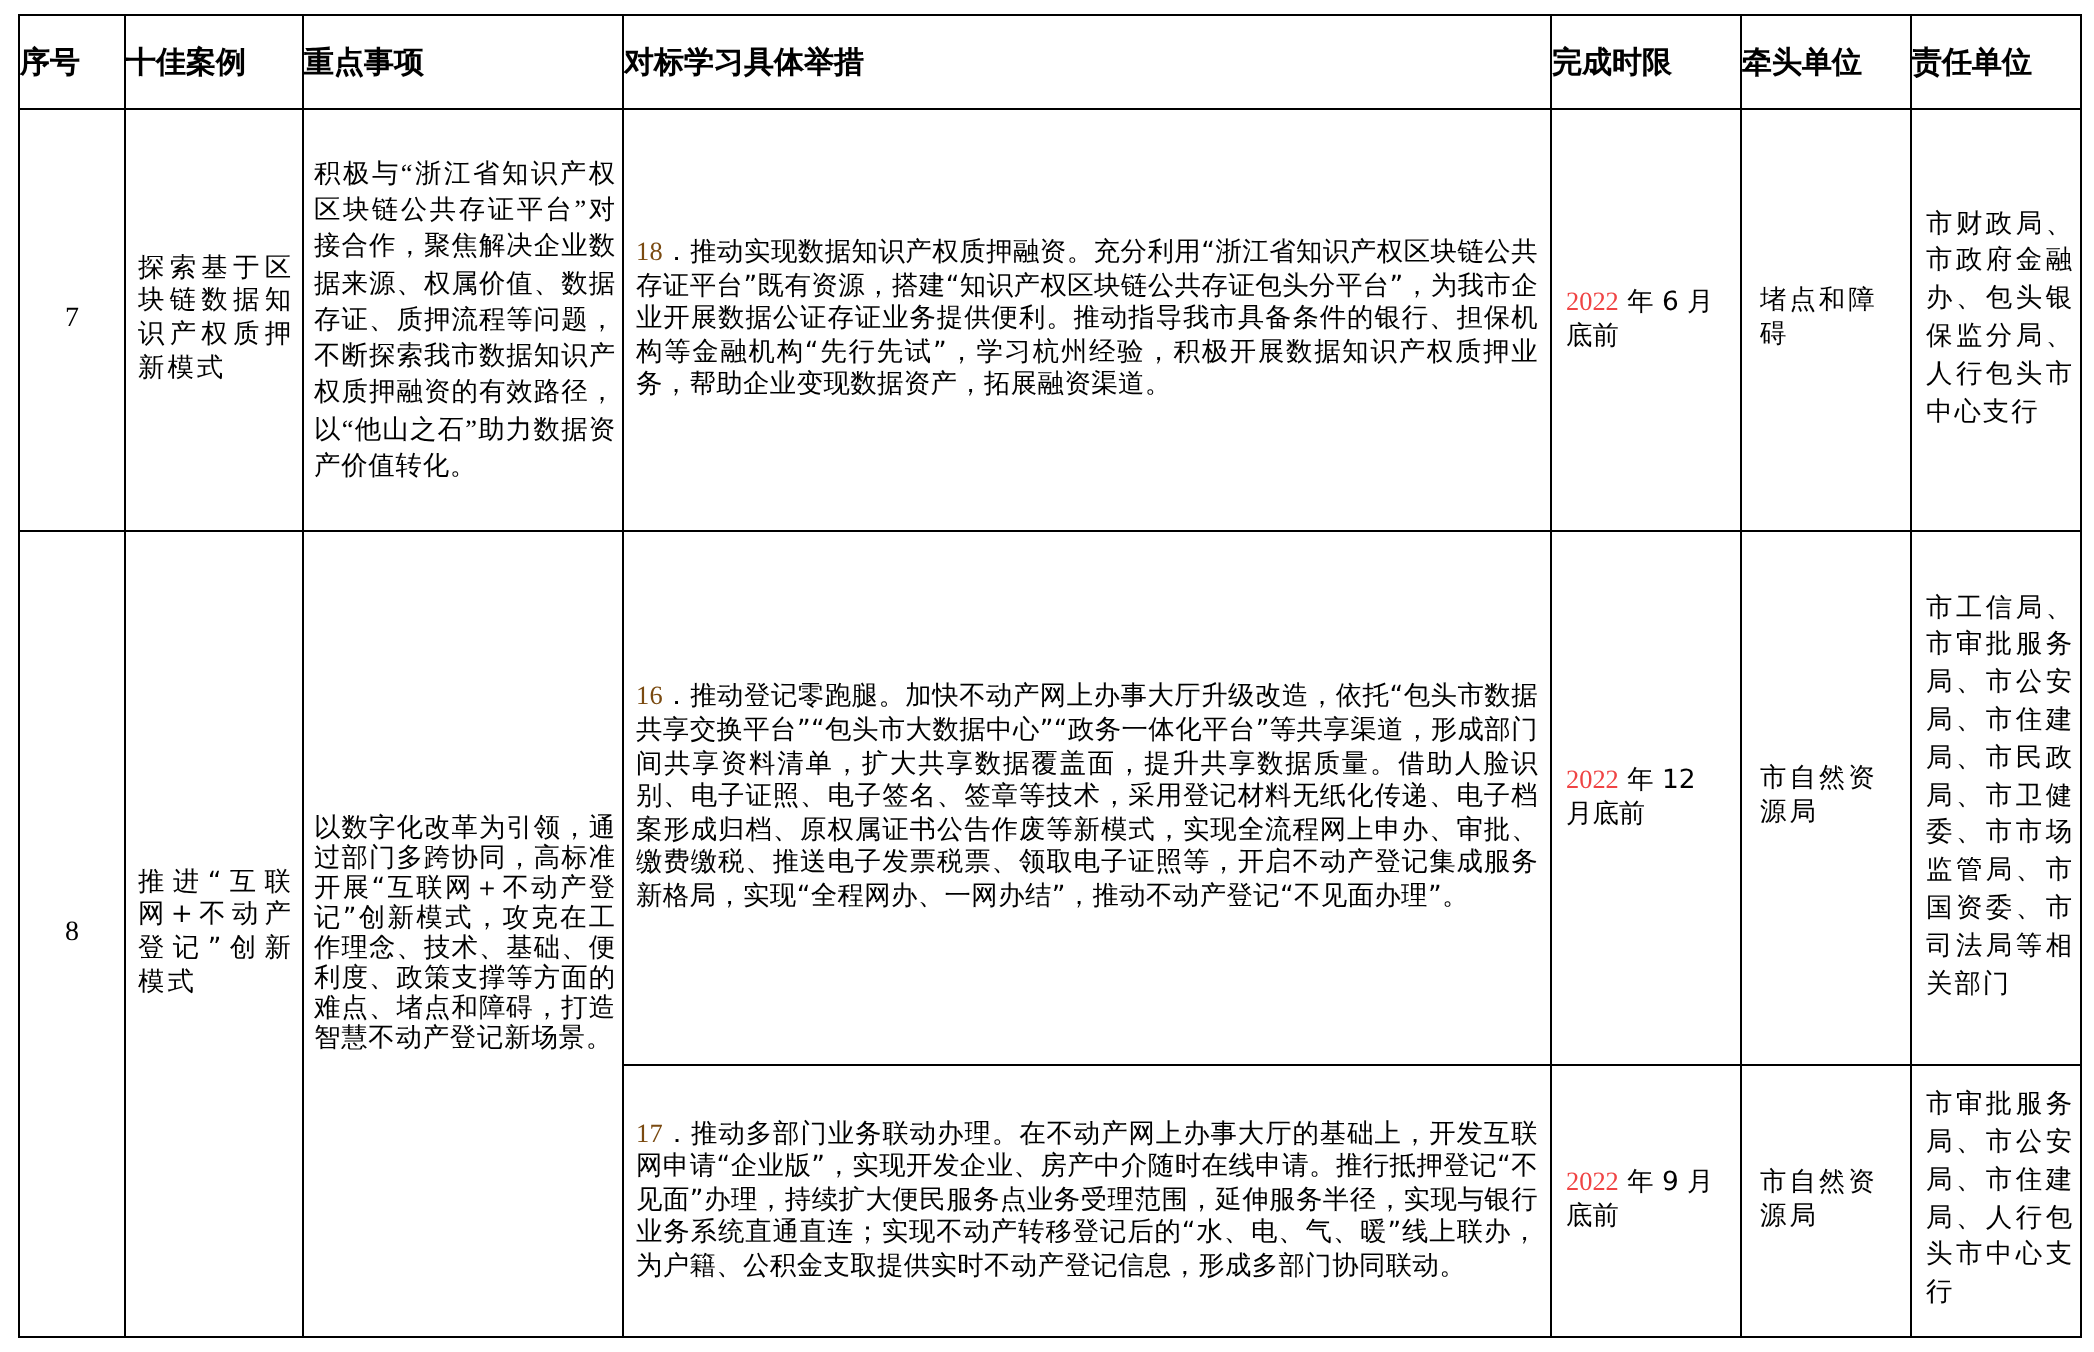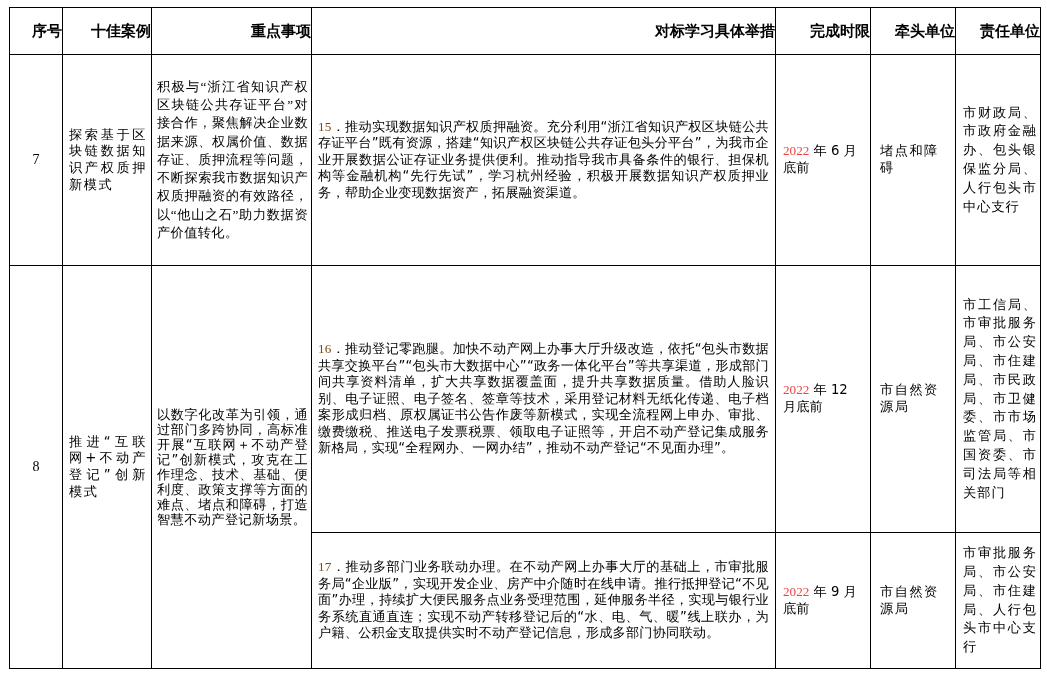--- a/index.html
+++ b/index.html
@@ -1,20 +1,20 @@
 <!DOCTYPE html>
 <html><head>
 <meta charset="utf-8">
 <style>
   html, body { margin: 0; padding: 0; background: #ffffff; }
   body { width: 1047px; height: 676px; overflow: hidden; position: relative;
          font-family: "DejaVu Sans", "Liberation Sans", sans-serif; color: #000; }
   table { position: absolute; left: 9px; top: 7px; border-collapse: collapse; table-layout: fixed; }
   td, th { border: 1.5px solid #000; padding: 0; vertical-align: middle; overflow: hidden; }
-  th { font-weight: bold; font-size: 15px; text-align: right; height: 46px; letter-spacing: 0px; }
+  th { font-weight: bold; font-size: 15px; text-align: left; height: 46px; letter-spacing: 0px; }
   td { font-size: 13.2px; line-height: 16.6px; }
   .c-no { text-align: center; font-family: "Liberation Serif", serif; font-size: 14px; }
   .c-case { padding: 0 4px 0 6px; text-align: justify; letter-spacing: 1.5px; }
   .c-focus { padding: 0 3px 0 5px; text-align: justify; letter-spacing: 0.4px; }
   .c-measure { padding: 0 6px 0 6px; text-align: justify; letter-spacing: 0.2px; }
   .c-measure .num { font-family: "Liberation Serif", serif; color: #7a4a10; }
   .c-deadline { padding: 0 5px 0 7px; }
   .c-deadline .yr { font-family: "Liberation Serif", serif; color: #ef4444; }
   .c-lead { padding: 0 4px 0 9px; letter-spacing: 1.5px; }
   .c-resp { padding: 0 3px 0 7px; letter-spacing: 1px; text-align: justify; line-height: 18.8px; }
@@ -46,34 +46,34 @@
       <th>完成时限</th>
       <th>牵头单位</th>
       <th>责任单位</th>
     </tr>
   </thead>
   <tbody>
     <tr class="r7">
       <td class="c-no">7</td>
       <td class="c-case">探索基于区块链数据知识产权质押新模式</td>
       <td class="c-focus focus7">积极与“浙江省知识产权区块链公共存证平台”对接合作，聚焦解决企业数据来源、权属价值、数据存证、质押流程等问题，不断探索我市数据知识产权质押融资的有效路径，以“他山之石”助力数据资产价值转化。</td>
-      <td class="c-measure"><span class="num">15</span><span>．推动实现数据知识产权质押融资。充分利用“浙江省知识产权区块链公共存证平台”既有资源，搭建“知识产权区块链公共存证包头分平台”，为我市企业开展数据公证存证业务提供便利。推动指导我市具备条件的银行、担保机构等金融机构“先行先试”，学习杭州经验，积极开展数据知识产权质押业务，帮助企业变现数据资产，拓展融资渠道。</span></td>
+      <td class="c-measure"><span class="num">18</span><span>．推动实现数据知识产权质押融资。充分利用“浙江省知识产权区块链公共存证平台”既有资源，搭建“知识产权区块链公共存证包头分平台”，为我市企业开展数据公证存证业务提供便利。推动指导我市具备条件的银行、担保机构等金融机构“先行先试”，学习杭州经验，积极开展数据知识产权质押业务，帮助企业变现数据资产，拓展融资渠道。</span></td>
       <td class="c-deadline"><span class="yr">2022</span><span> 年 6 月底前</span></td>
       <td class="c-lead">堵点和障碍</td>
       <td class="c-resp">市财政局、市政府金融办、包头银保监分局、人行包头市中心支行</td>
     </tr>
     <tr class="r8a">
       <td class="c-no" rowspan="2">8</td>
       <td class="c-case" rowspan="2">推进“互联网+不动产登记”创新模式</td>
       <td class="c-focus focus8" rowspan="2">以数字化改革为引领，通过部门多跨协同，高标准开展“互联网＋不动产登记”创新模式，攻克在工作理念、技术、基础、便利度、政策支撑等方面的难点、堵点和障碍，打造智慧不动产登记新场景。</td>
       <td class="c-measure"><span class="num">16</span><span>．推动登记零跑腿。加快不动产网上办事大厅升级改造，依托“包头市数据共享交换平台”“包头市大数据中心”“政务一体化平台”等共享渠道，形成部门间共享资料清单，扩大共享数据覆盖面，提升共享数据质量。借助人脸识别、电子证照、电子签名、签章等技术，采用登记材料无纸化传递、电子档案形成归档、原权属证书公告作废等新模式，实现全流程网上申办、审批、缴费缴税、推送电子发票税票、领取电子证照等，开启不动产登记集成服务新格局，实现“全程网办、一网办结”，推动不动产登记“不见面办理”。</span></td>
       <td class="c-deadline"><span class="yr">2022</span><span> 年 12 月底前</span></td>
       <td class="c-lead">市自然资源局</td>
       <td class="c-resp">市工信局、市审批服务局、市公安局、市住建局、市民政局、市卫健委、市市场监管局、市国资委、市司法局等相关部门</td>
     </tr>
     <tr class="r8b">
-      <td class="c-measure"><span class="num">17</span><span>．推动多部门业务联动办理。在不动产网上办事大厅的基础上，市审批服务局“企业版”，实现开发企业、房产中介随时在线申请。推行抵押登记“不见面”办理，持续扩大便民服务点业务受理范围，延伸服务半径，实现与银行业务系统直通直连；实现不动产转移登记后的“水、电、气、暖”线上联办，为户籍、公积金支取提供实时不动产登记信息，形成多部门协同联动。</span></td>
+      <td class="c-measure"><span class="num">17</span><span>．推动多部门业务联动办理。在不动产网上办事大厅的基础上，开发互联网申请“企业版”，实现开发企业、房产中介随时在线申请。推行抵押登记“不见面”办理，持续扩大便民服务点业务受理范围，延伸服务半径，实现与银行业务系统直通直连；实现不动产转移登记后的“水、电、气、暖”线上联办，为户籍、公积金支取提供实时不动产登记信息，形成多部门协同联动。</span></td>
       <td class="c-deadline"><span class="yr">2022</span><span> 年 9 月底前</span></td>
       <td class="c-lead">市自然资源局</td>
       <td class="c-resp">市审批服务局、市公安局、市住建局、人行包头市中心支行</td>
     </tr>
   </tbody>
 </table>
 
 </body></html>

